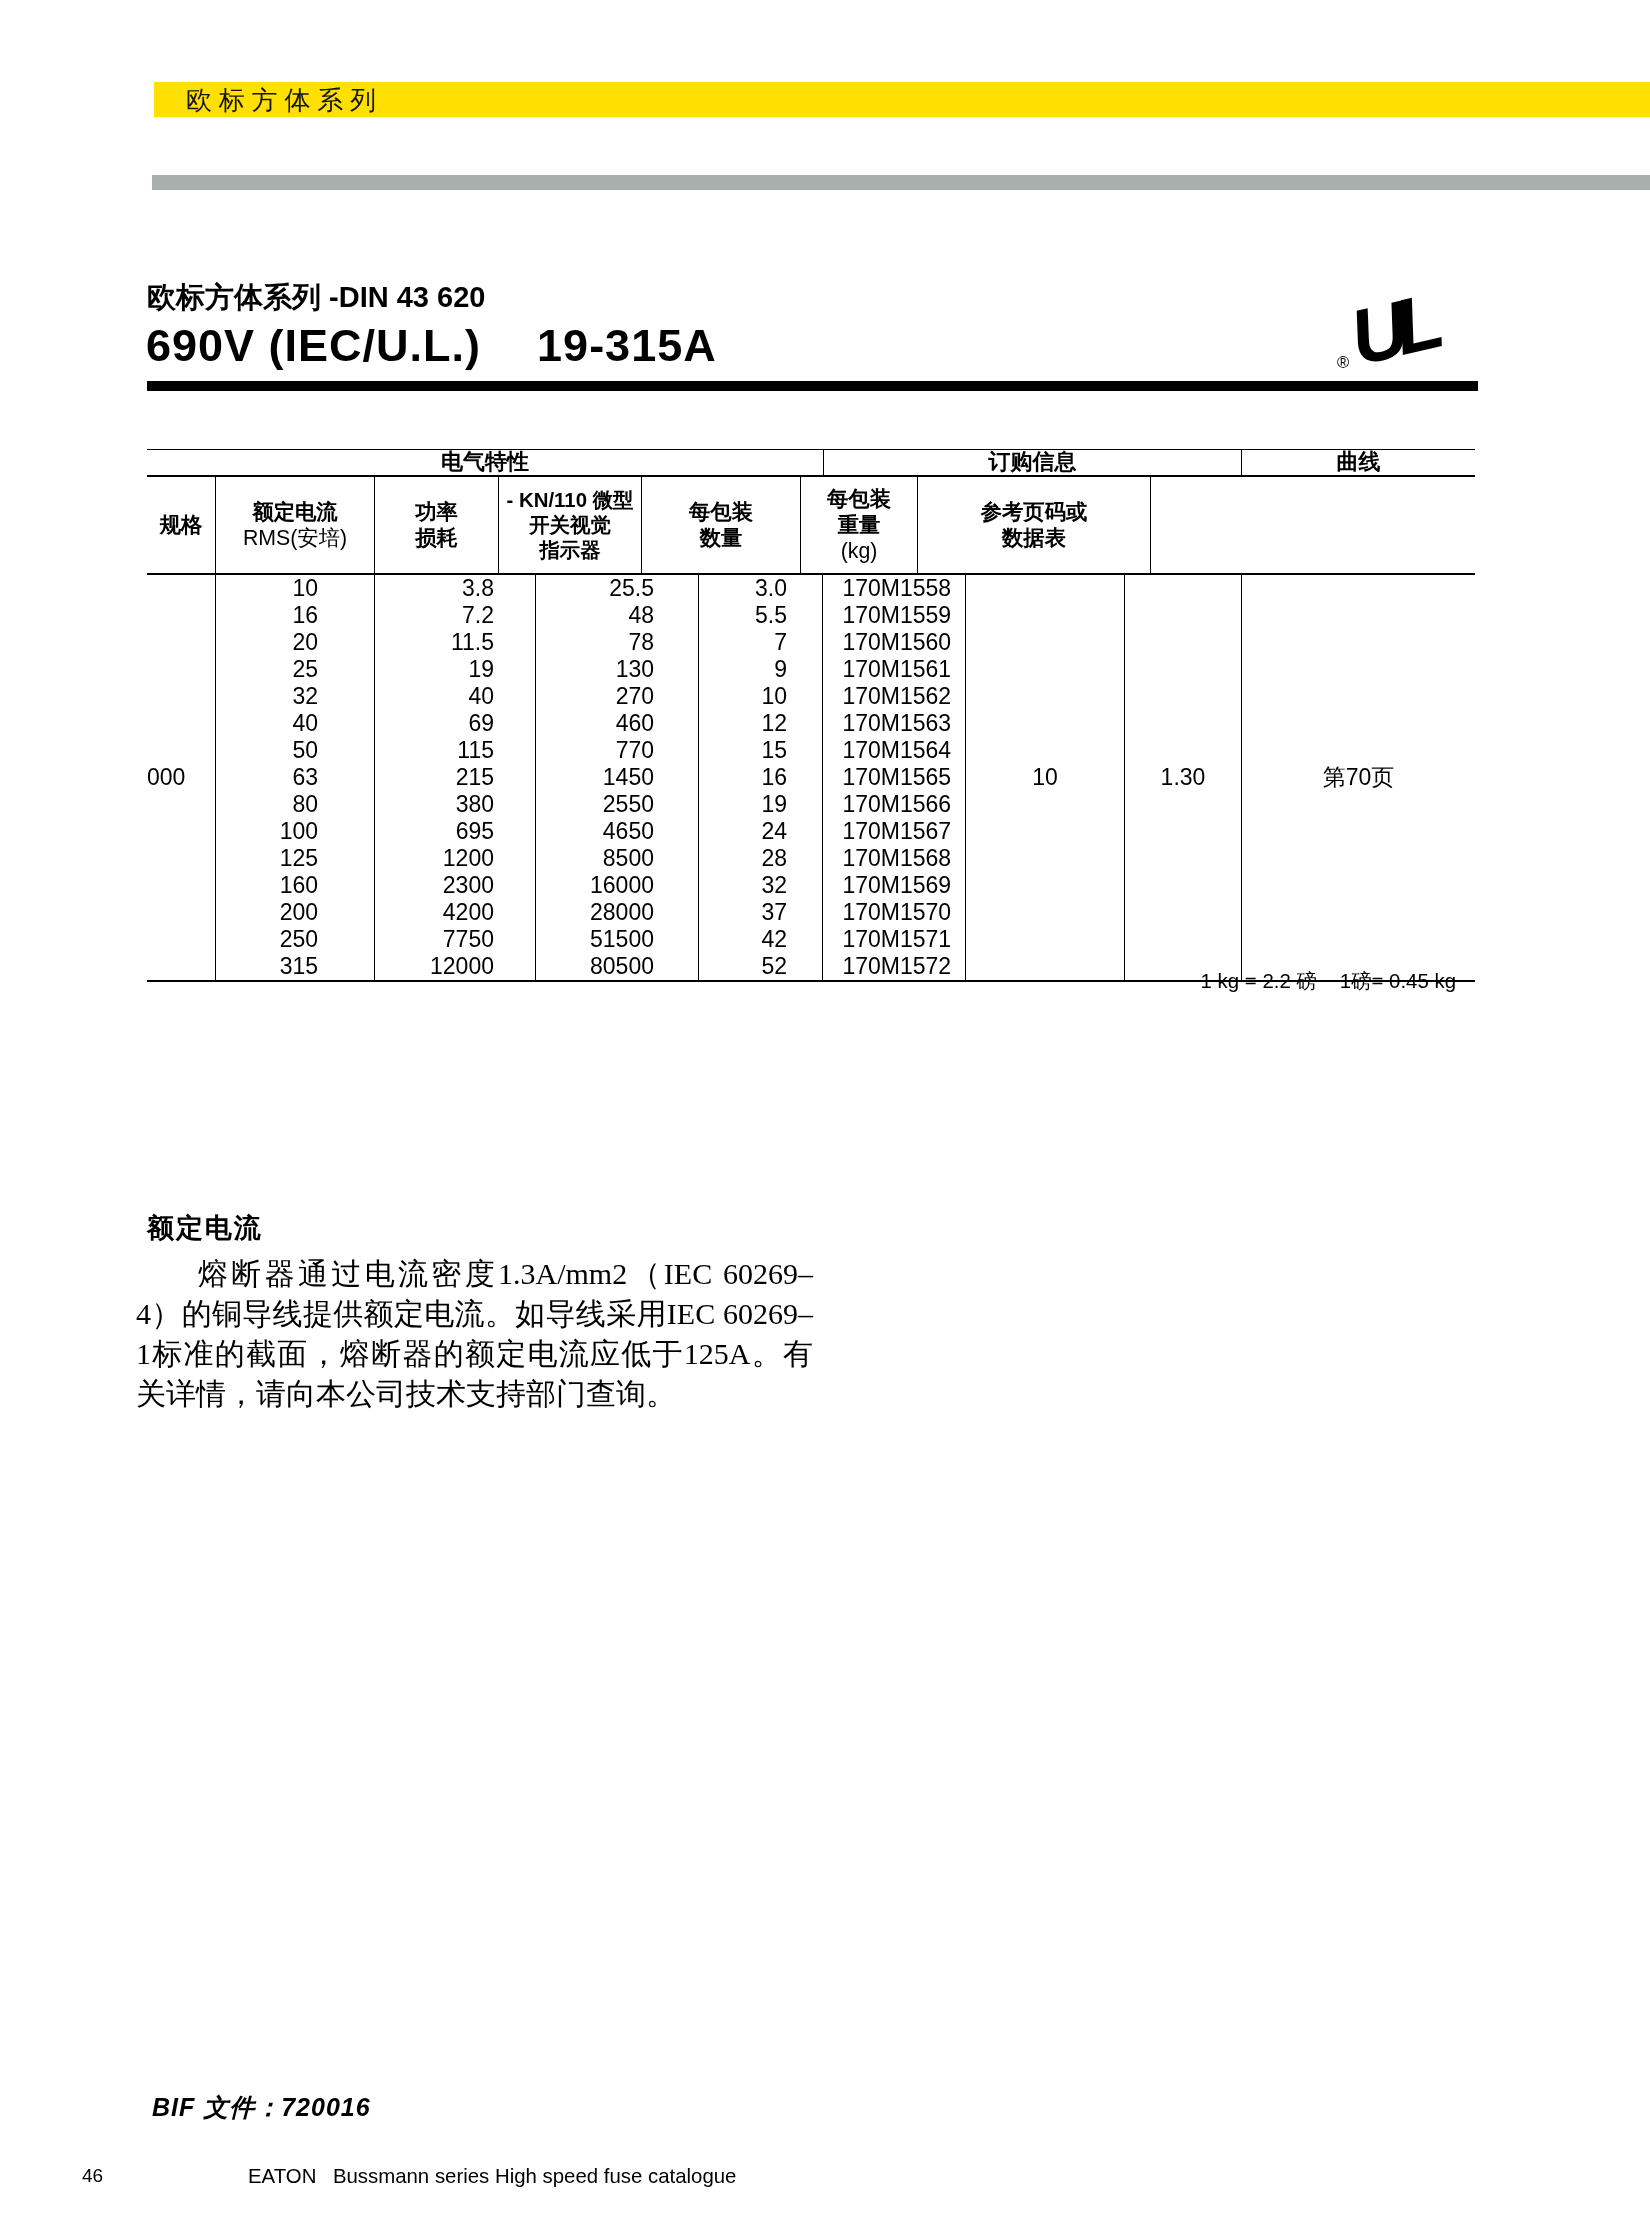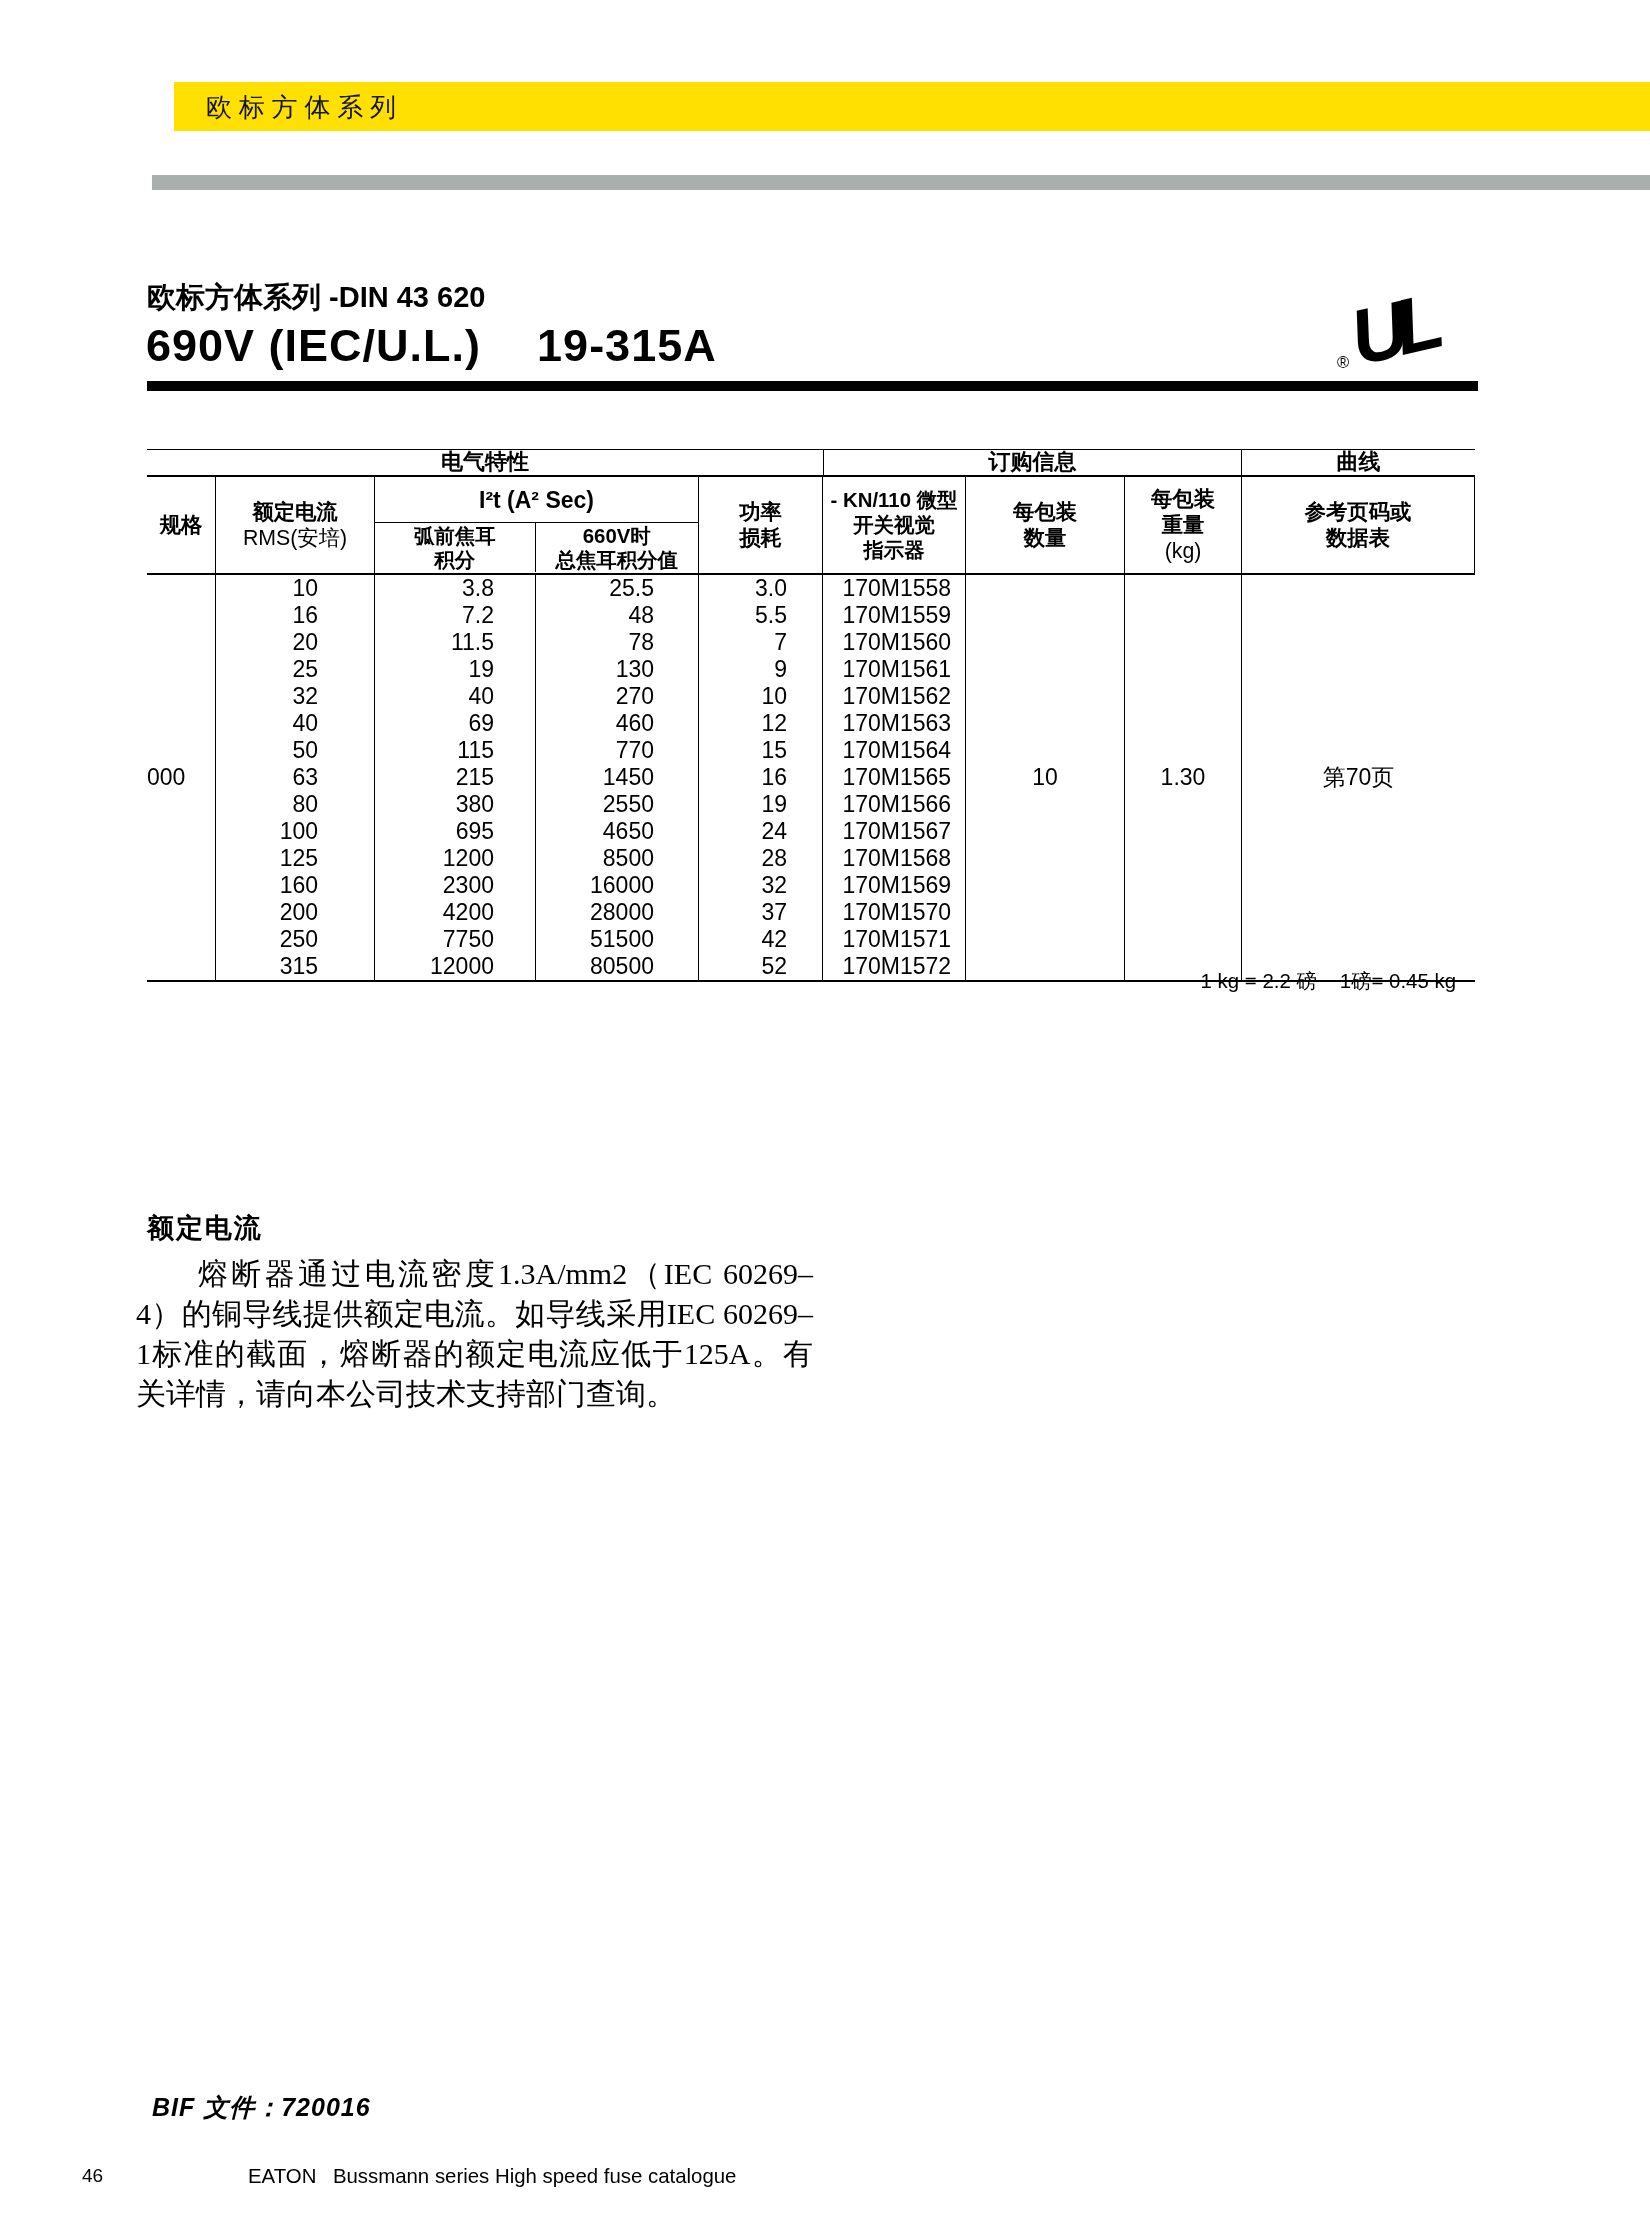--- a/index.html
+++ b/index.html
@@ -1,21 +1,21 @@
 <!DOCTYPE html>
 <html><head>
 <meta charset="utf-8">
 <style>
   html,body { margin:0; padding:0; background:#e8e8e8; }
   .page { position:relative; width:1651px; height:2224px; background:#ffffff;
           font-family:"Liberation Sans", sans-serif; color:#000; overflow:hidden;
           margin:0 auto; }
 
   
-  .series-bar { position:absolute; left:154px; top:82px; right:0; height:49px; background:#FFE000;margin-left:20px; }
+  .series-bar { position:absolute; left:154px; top:82px; right:0; height:35px; background:#FFE000; }
   .series-bar .series-label { position:absolute; left:32px; top:50%; transform:translateY(-50%);
           font-size:26px; letter-spacing:6.8px; color:#151515; white-space:nowrap; }
 
   .gray-bar { position:absolute; left:152px; top:175px; right:0; height:14.6px; background:#A8AFAC; }
 
   
   .title-sub  { position:absolute; left:147px; top:278px; font-size:29px; font-weight:bold; white-space:nowrap; }
   .title-main { position:absolute; left:146px; top:320px; font-size:45px; font-weight:bold; white-space:nowrap; letter-spacing:1px; }
   .title-main .tgap { display:inline-block; width:56px; }
 
@@ -125,33 +125,20 @@
     </div>
 
     <div class="header-row">
       <div class="h-cell h-size">
         <span>规格</span>
       </div>
       <div class="h-cell h-amp">
         <span>额定电流</span>
         <span class="hdr-normal">RMS(安培)</span>
       </div>
-      <div class="h-cell h-i2t">
-        <div class="i2t-top">I²t (A² Sec)</div>
-        <div class="i2t-sub">
-          <div class="s-cell s-pre">
-            <span>弧前焦耳</span>
-            <span>积分</span>
-          </div>
-          <div class="s-cell s-total">
-            <span>660V时</span>
-            <span>总焦耳积分值</span>
-          </div>
-        </div>
-      </div>
       <div class="h-cell h-watts">
         <span>功率</span>
         <span>损耗</span>
       </div>
       <div class="h-cell h-kn">
         <span>- KN/110 微型</span>
         <span>开关视觉</span>
         <span>指示器</span>
       </div>
       <div class="h-cell h-qty">

